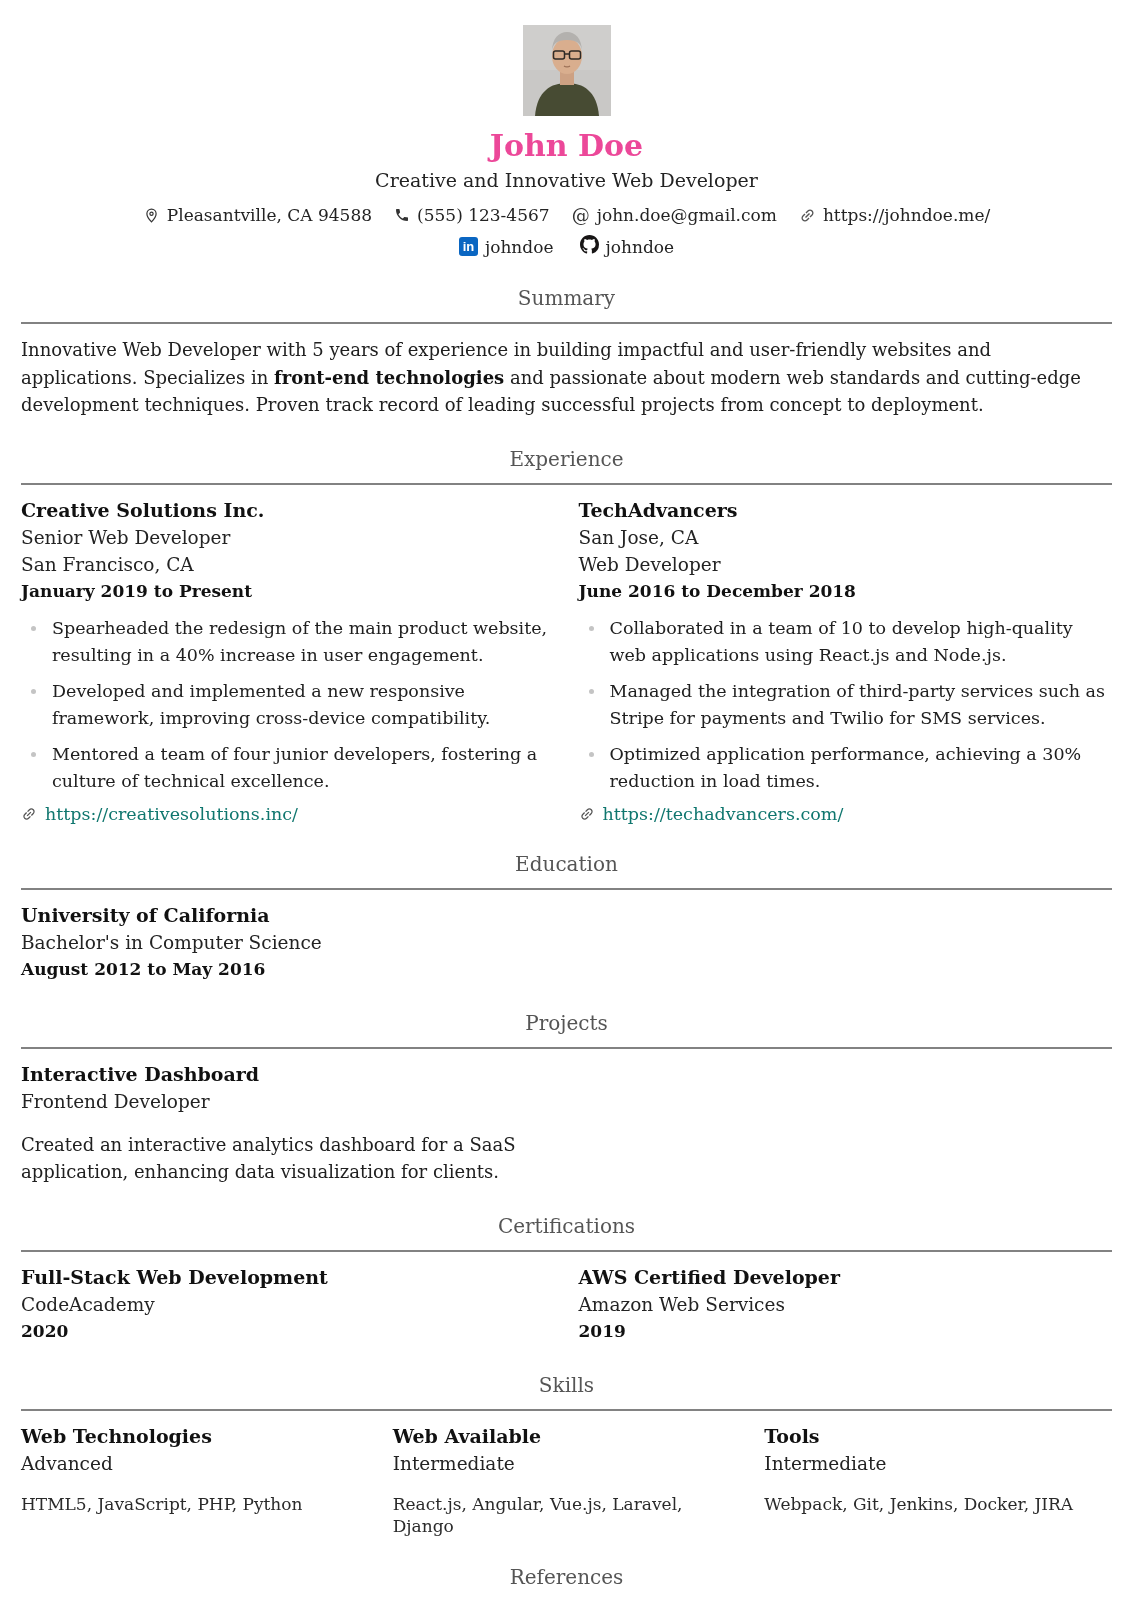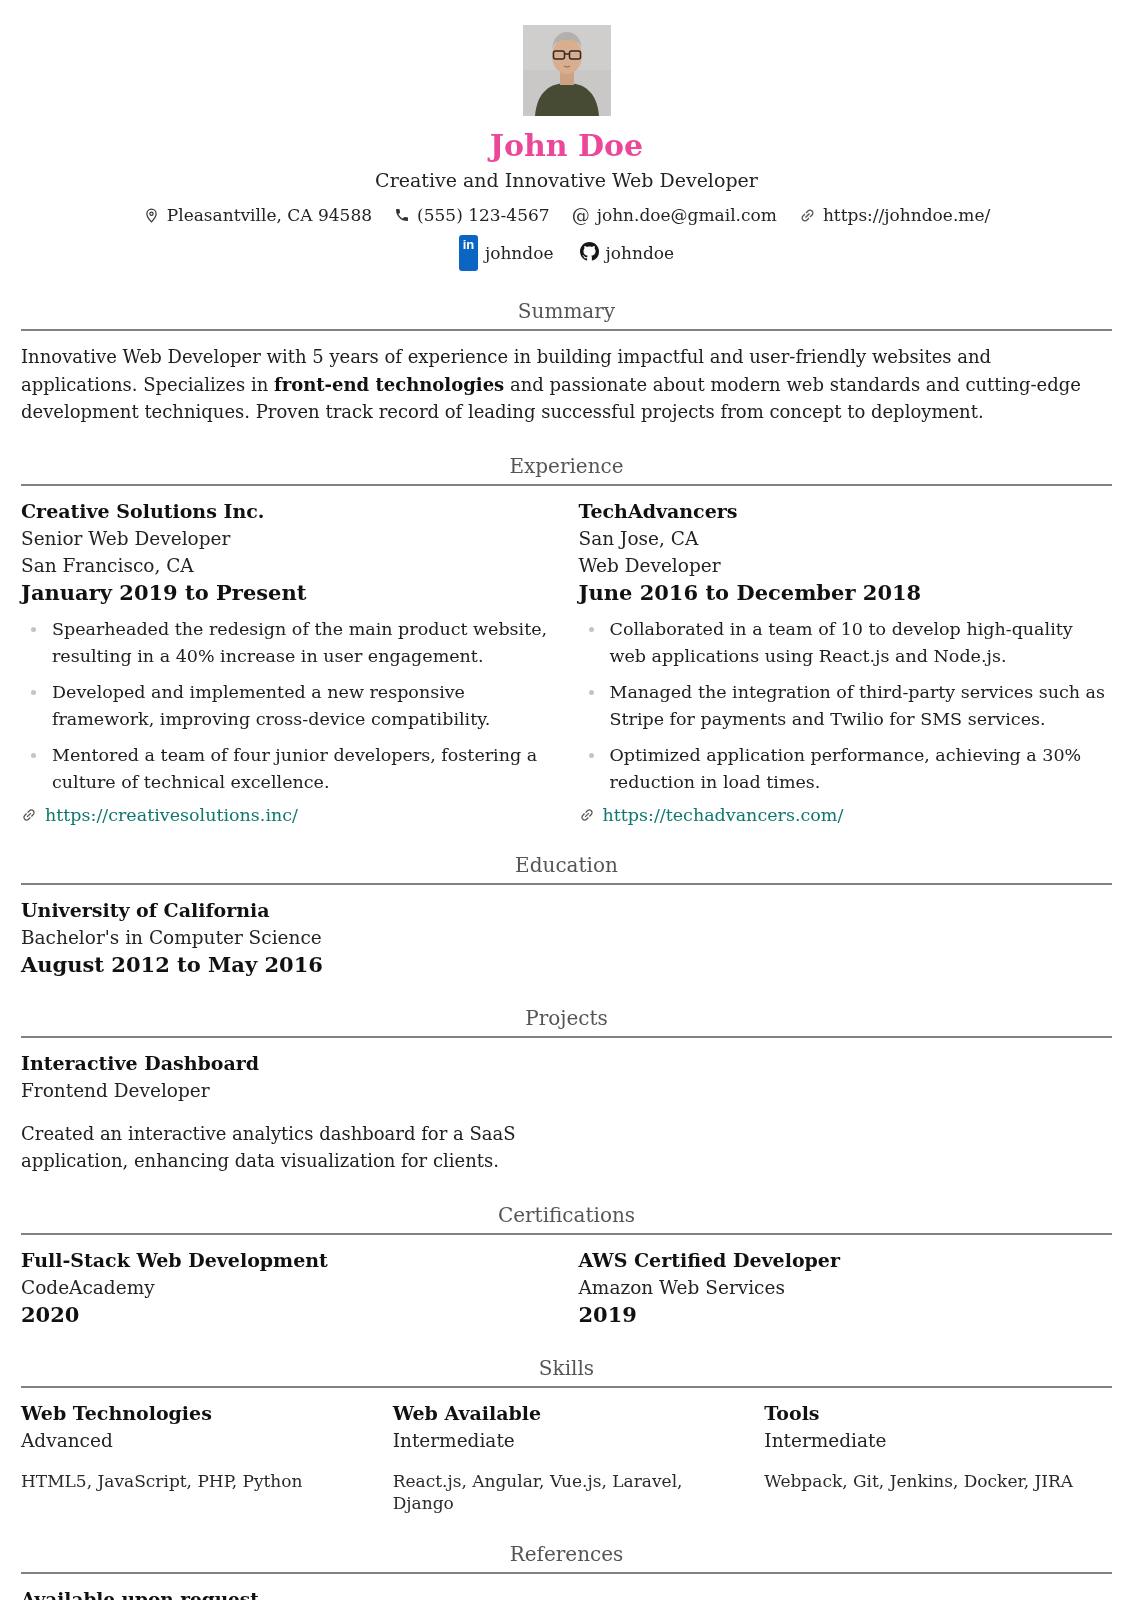--- a/index.html
+++ b/index.html
@@ -26,41 +26,41 @@
   }
   .contact-item { display: flex; align-items: center; gap: 7px; }
   .contact-item svg { display: block; }
   .at-glyph { font-size: 18px; color: #333; line-height: 17px; }
   .social-row {
     display: flex; justify-content: center; align-items: center;
     gap: 26px; margin-top: 10px; font-size: 17px; color: #232323;
   }
   .social-item { display: flex; align-items: center; gap: 7px; }
   .li-badge {
-    width: 19px; height: 36px; border-radius: 3px; background: #0a66c2;
+    width: 19px; height: 19px; border-radius: 3px; background: #0a66c2;
     color: #fff; font-family: "Liberation Sans", sans-serif; font-weight: bold;
     font-size: 13px; line-height: 19px; text-align: center; display: inline-block;
   }
 
   
   .section { margin-top: 28px; }
   .section-heading {
     text-align: center; font-size: 20px; color: #555555;
-    padding-bottom: 6px; border-bottom: 2px solid #828282;
+    padding-bottom: 12px; border-bottom: 2px solid #828282;
     font-weight: normal; line-height: 24px;
   }
   .summary-text { margin-top: 12px; font-size: 18px; line-height: 27.5px; color: #202020; }
   .summary-text b { color: #111; }
 
   .two-col { display: grid; grid-template-columns: 1fr 1fr; column-gap: 24px; margin-top: 12px; }
   .three-col { display: grid; grid-template-columns: 1fr 1fr 1fr; column-gap: 24px; margin-top: 12px; }
 
   .item-title { font-size: 19px; font-weight: bold; color: #111; line-height: 27px; }
   .item-line { font-size: 18.5px; line-height: 27px; color: #232323; }
-  .item-dates { font-size: 21px; line-height: 27px; font-weight: bold; color: #111; }
+  .item-dates { font-size: 17px; line-height: 27px; font-weight: bold; color: #111; }
 
   .bullets { margin-top: 10px; }
   .bullet { display: flex; gap: 16px; margin-bottom: 9px; }
   .bullet-dot {
     flex: 0 0 auto; width: 5px; height: 5px; border-radius: 50%;
     background: #c4c4c4; margin-top: 11px; margin-left: 10px;
   }
   .bullet-text { font-size: 17.5px; line-height: 27px; color: #202020; }
 
   .url-row { display: flex; align-items: center; gap: 8px; margin-top: 7px; font-size: 17.5px; color: #0f766e; }

